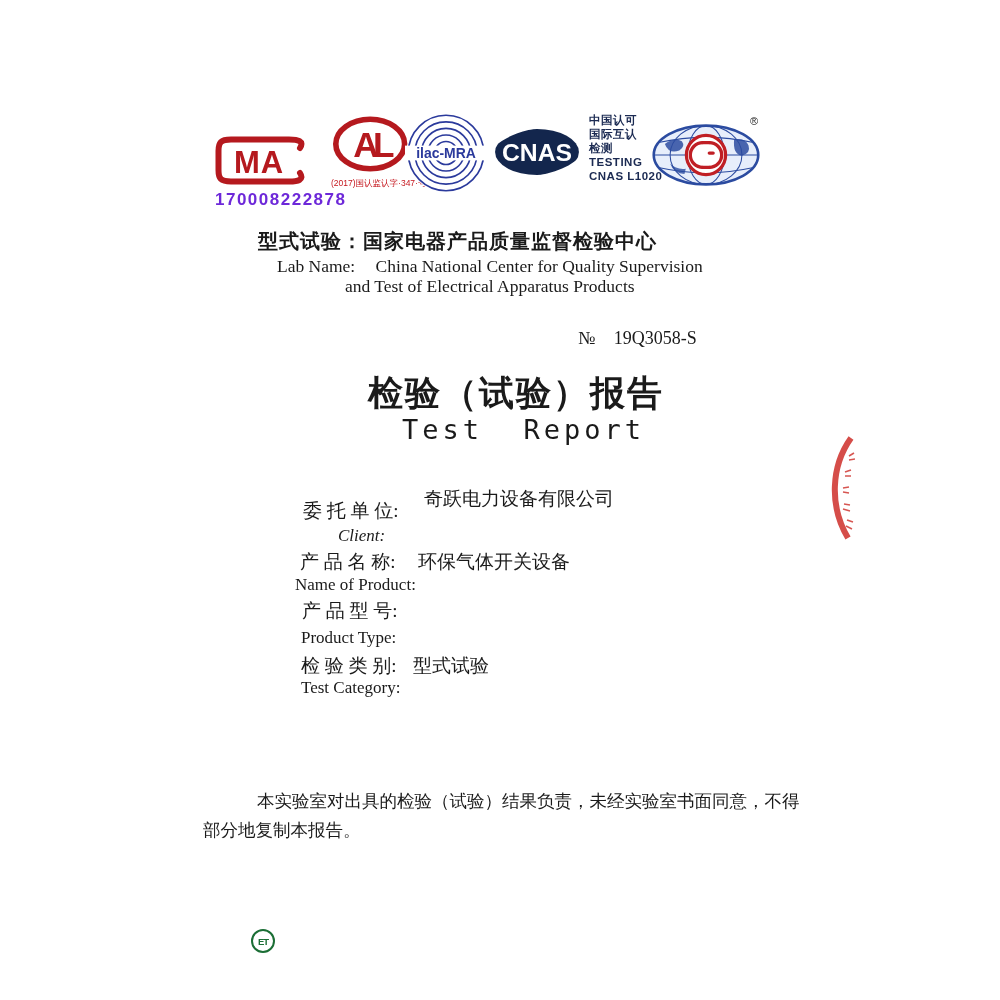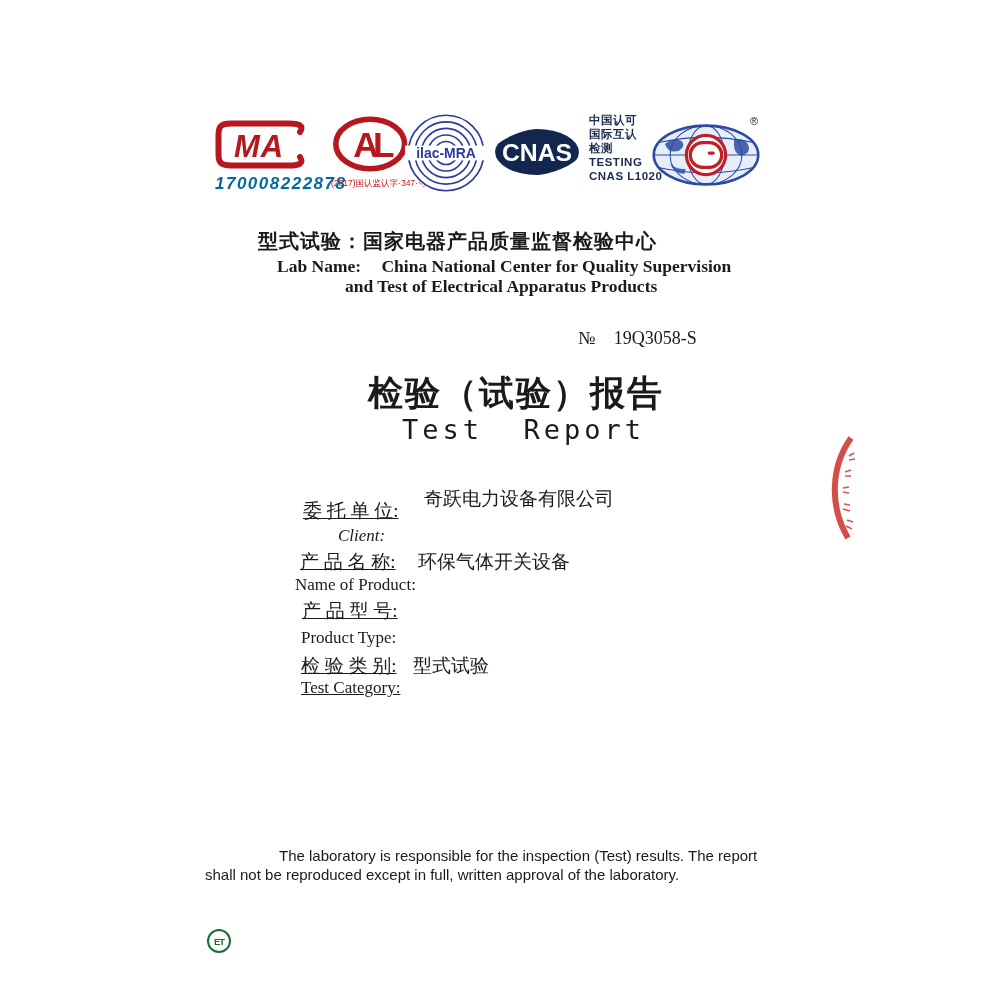--- a/index.html
+++ b/index.html
@@ -5,63 +5,63 @@
   html,body{margin:0;padding:0;background:#888;}
   .page{
     position:relative;width:1000px;height:1000px;background:#ffffff;
     margin:0 auto;overflow:hidden;
     font-family:"Liberation Serif", serif;color:#1a1a1a;
   }
   .abs{position:absolute;}
 
   
   .cma-num{font-family:"Liberation Sans",sans-serif;font-weight:bold;
-    font-size:17px;letter-spacing:1.5px;color:#0369a1;margin-top:1px;}
+    font-size:17px;letter-spacing:1.5px;color:#6d28d9;margin-top:1px;}
   .al-cap{font-family:"Liberation Sans",sans-serif;font-size:8.5px;
     color:#c5161d;white-space:nowrap;margin-top:2px;}
   .accred{font-family:Liberation Sans, sans-serif;font-weight:bold;
     color:#1b2a52;font-size:11.5px;line-height:14px;letter-spacing:.5px;}
   .reg{font-family:"Liberation Sans",sans-serif;font-size:11px;color:#222;}
 
   
   .lab-cn{font-family:"DejaVu Sans","Liberation Sans",sans-serif;
     font-weight:600;font-size:20px;letter-spacing:1px;white-space:nowrap;}
-  .lab-en{font-size:17.5px;white-space:nowrap;font-weight:bold;}
+  .lab-en{font-size:17.5px;white-space:nowrap;}
 
   
   .repno{font-size:18px;white-space:nowrap;}
   .repno .no-val{margin-left:14px;}
   .title-cn{font-family:"DejaVu Sans","Liberation Sans",sans-serif;
     font-weight:600;font-size:35px;letter-spacing:2px;white-space:nowrap;}
   .title-en{font-family:"DejaVu Sans Mono","Liberation Mono",monospace;
     font-size:27px;letter-spacing:4px;white-space:pre;}
 
   
-  .f-cn{font-size:19px;white-space:nowrap;text-decoration:underline;}
+  .f-cn{font-size:19px;white-space:nowrap;}
   .f-val{font-size:19px;white-space:nowrap;}
   .f-val-lat{font-size:21px;white-space:nowrap;}
   .f-en{font-size:17px;white-space:nowrap;}
 
   
   .disc-cn{width:612px;font-size:17.5px;line-height:28.5px;text-indent:54px;}
   .disc-en{width:566px;font-family:"Liberation Sans",sans-serif;
     font-size:15px;line-height:18.5px;text-indent:74px;}
 
   
   .et-mark{width:20px;height:20px;border:2px solid #1b6e35;border-radius:50%;
     display:flex;align-items:center;justify-content:center;
     font-family:"Liberation Sans",sans-serif;font-size:9.5px;font-weight:bold;
-    color:#1b6e35;letter-spacing:-1px;}
+    color:#1b6e35;letter-spacing:-1px;margin-left:44px;}
 </style>
 </head>
 <body>
 
 <div class="page">
 
-  <div class="abs" style="left:215px;top:120px;font-style:italic;">
+  <div class="abs" style="left:215px;top:136px;">
     <svg width="100" height="49" viewBox="0 0 200 98">
       <path d="M 170 24 C 179 10 166 7 148 7 L 32 7 C 11 7 7 13 7 30 L 7 68 C 7 85 11 91 32 91 L 148 91 C 166 91 179 88 170 74" fill="none" stroke="#b5191e" stroke-width="12" stroke-linecap="round"></path>
       <text x="88" y="74" text-anchor="middle" font-family="Liberation Sans, sans-serif" font-size="62" font-weight="bold" fill="#b5191e" letter-spacing="2">MA</text>
     </svg>
     <div class="cma-num">170008222878</div>
   </div>
 
   <div class="abs" style="left:331px;top:116px;">
     <svg width="80" height="56" viewBox="0 0 100 70">
       <ellipse cx="49" cy="35" rx="43" ry="31" fill="none" stroke="#b5191e" stroke-width="7"></ellipse>
@@ -156,21 +156,21 @@
 
   <div class="abs f-cn" style="left:300px;top:549px;">产 品 名 称:</div>
   <div class="abs f-val" style="left:418px;top:549px;">环保气体开关设备</div>
   <div class="abs f-en" style="left:295px;top:575px;">Name of Product:</div>
 
   <div class="abs f-cn" style="left:302px;top:598px;">产 品 型 号:</div>
   <div class="abs f-en" style="left:301px;top:628px;">Product Type:</div>
 
   <div class="abs f-cn" style="left:301px;top:653px;">检 验 类 别:</div>
   <div class="abs f-val" style="left:413px;top:653px;">型式试验</div>
-  <div class="abs f-en" style="left:301px;top:678px;text-decoration:underline;">Test Category:</div>
+  <div class="abs f-en" style="left:301px;top:678px;">Test Category:</div>
 
-  <div class="abs disc-en" style="left:205px;top:847px;">The laboratory is responsible for the inspection (Test) results. The report shall not be reproduced except in full, written approval of the laboratory.</div>
+  <div class="abs disc-cn" style="left:203px;top:787px;">本实验室对出具的检验（试验）结果负责，未经实验室书面同意，不得部分地复制本报告。</div>
 
   <div class="abs et-mark" style="left:207px;top:929px;">
     <span>ET</span>
   </div>
 
 </div>
 
 </body></html>

